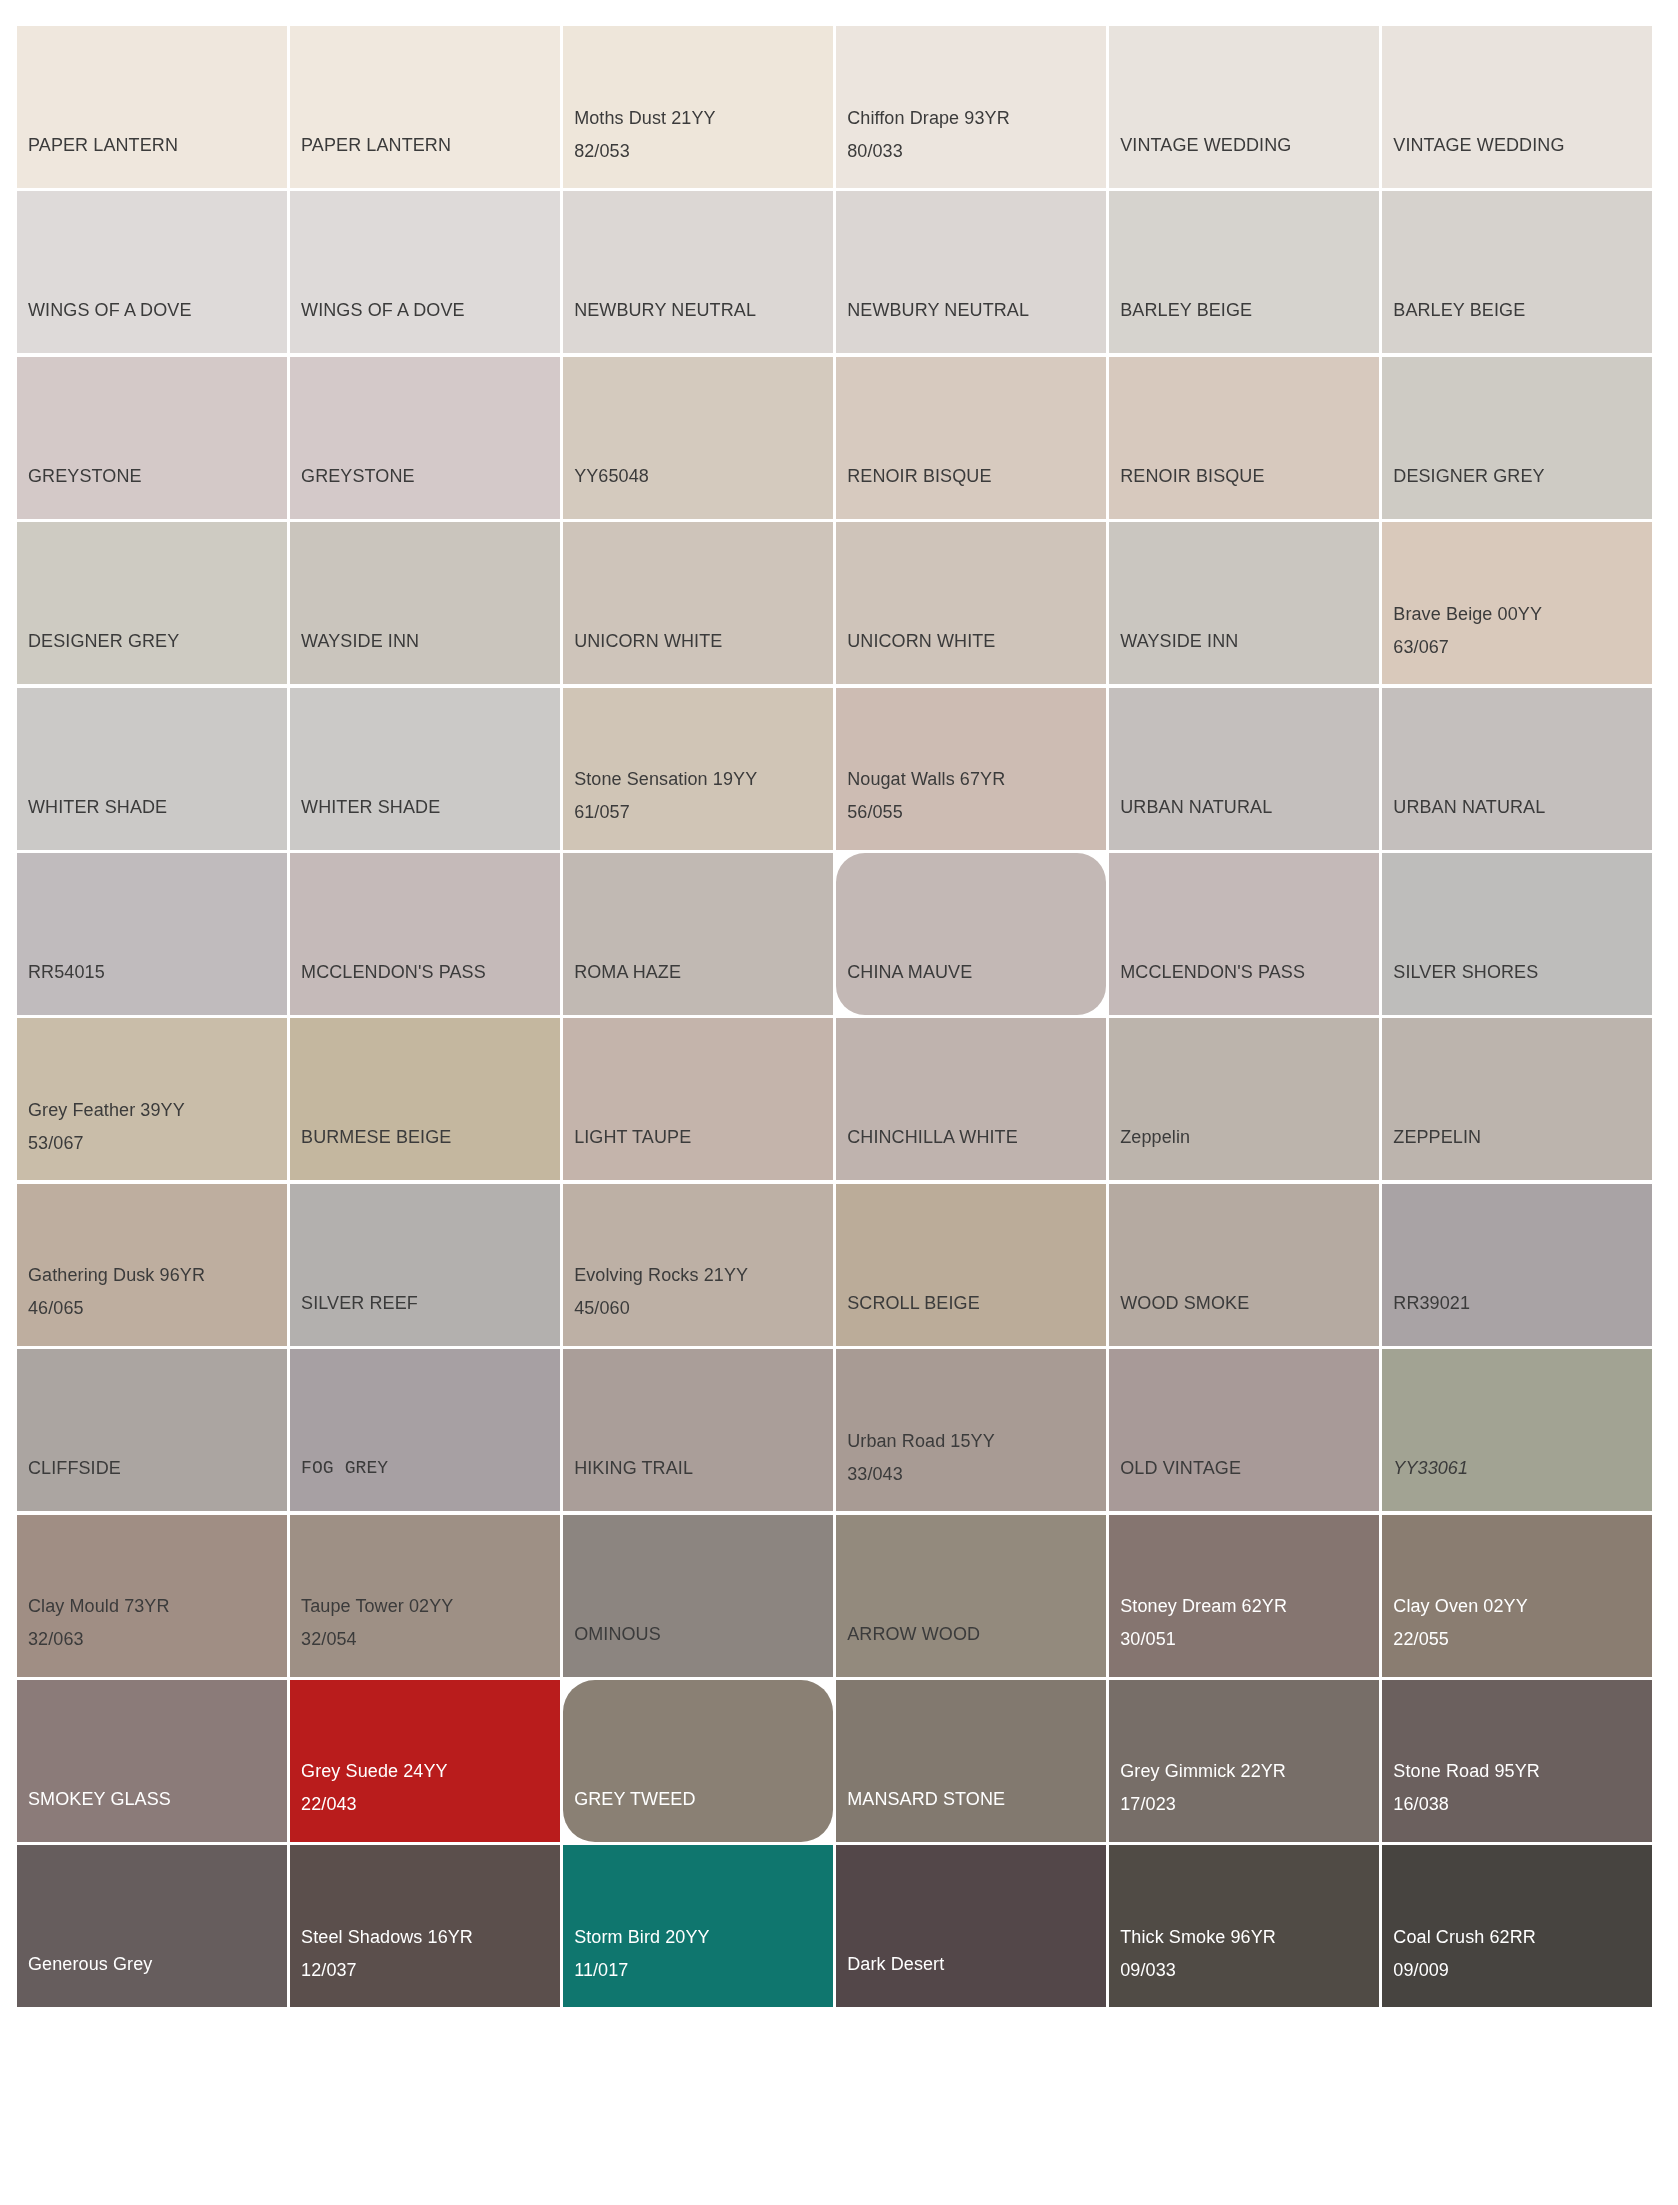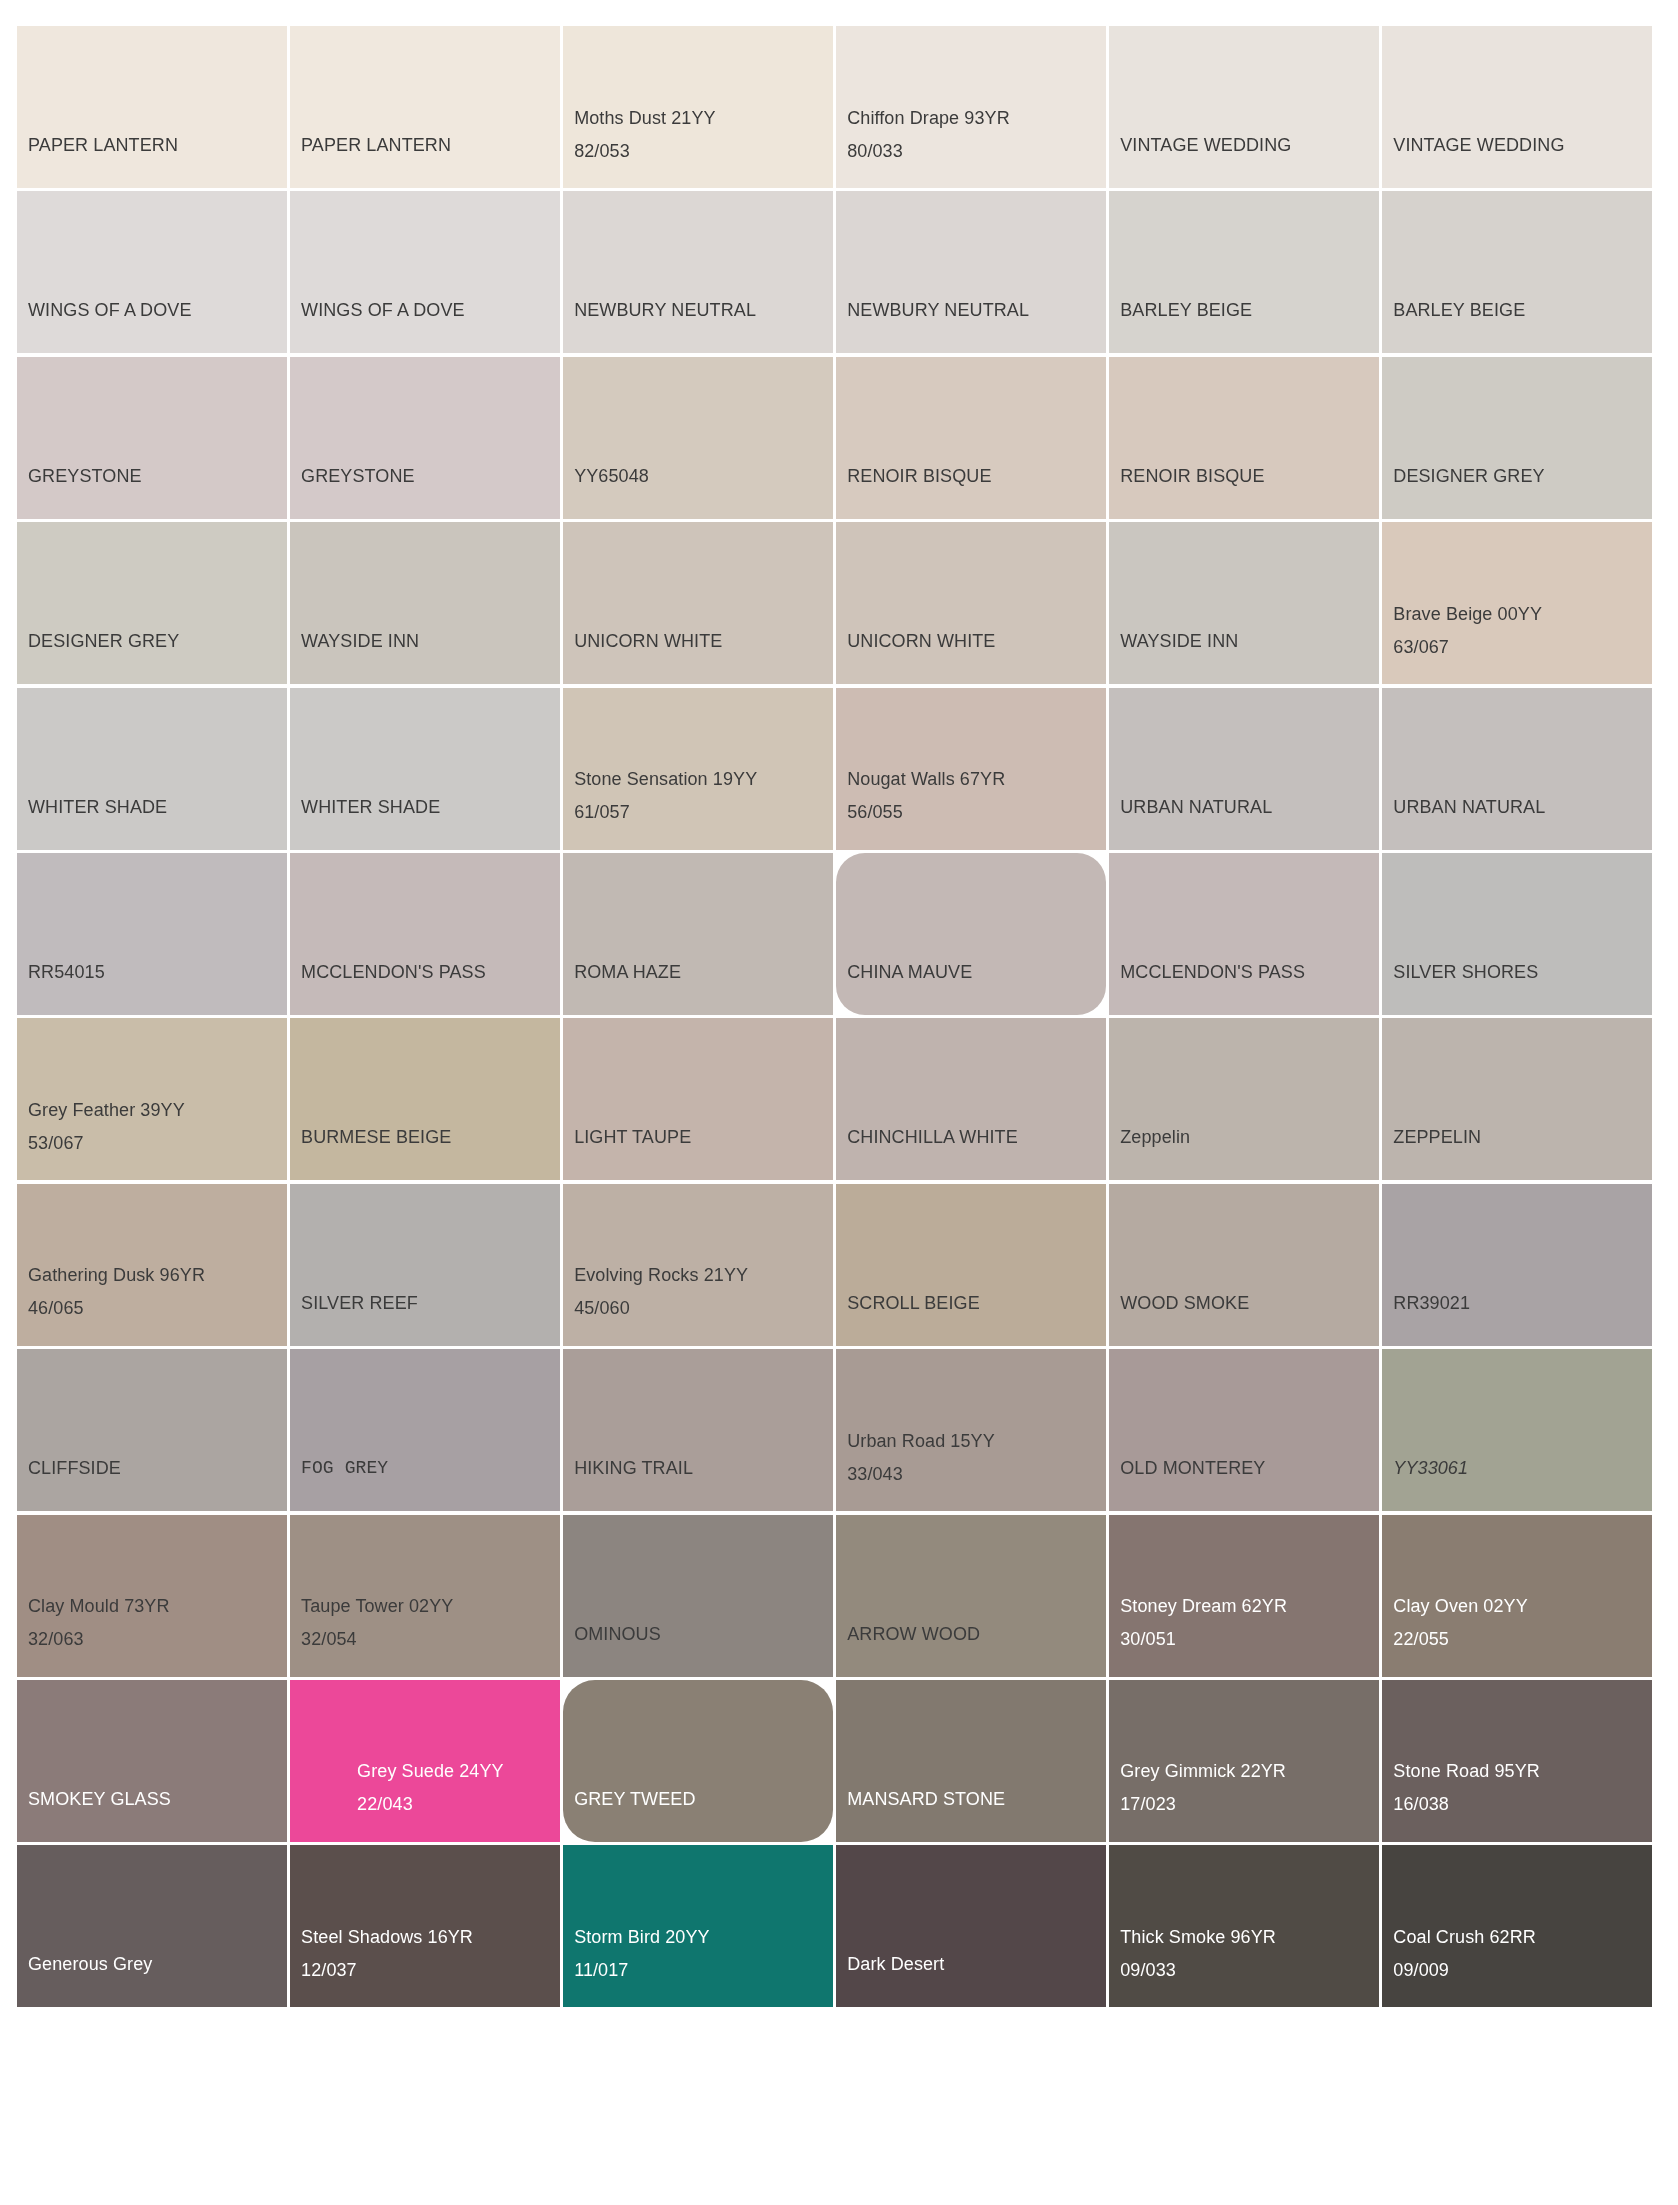--- a/index.html
+++ b/index.html
@@ -311,21 +311,21 @@
       </div>
     </div>
     <div class="swatch dark-text two-line" style="background: rgb(168, 155, 148);">
       <div class="lines">
         <div class="line">Urban Road 15YY</div>
         <div class="line">33/043</div>
       </div>
     </div>
     <div class="swatch dark-text" style="background: rgb(168, 154, 152);">
       <div class="lines">
-        <div class="line">OLD MONTEREY</div>
+        <div class="line">OLD VINTAGE</div>
       </div>
     </div>
     <div class="swatch dark-text" style="background: rgb(162, 163, 147); font-style: italic;">
       <div class="lines">
         <div class="line">YY33061</div>
       </div>
     </div>
     <div class="swatch dark-text two-line" style="background: rgb(160, 142, 132);">
       <div class="lines">
         <div class="line">Clay Mould 73YR</div>
@@ -358,21 +358,21 @@
       <div class="lines">
         <div class="line">Clay Oven 02YY</div>
         <div class="line">22/055</div>
       </div>
     </div>
     <div class="swatch light-text" style="background: rgb(139, 123, 121);">
       <div class="lines">
         <div class="line">SMOKEY GLASS</div>
       </div>
     </div>
-    <div class="swatch light-text two-line" style="background: #ec4899; align-items: center;">
+    <div class="swatch light-text two-line" style="background: #b91c1c;">
       <div class="lines">
         <div class="line">Grey Suede 24YY</div>
         <div class="line">22/043</div>
       </div>
     </div>
     <div class="swatch light-text" style="background: rgb(138, 128, 116); border-radius: 32px;">
       <div class="lines">
         <div class="line">GREY TWEED</div>
       </div>
     </div>

